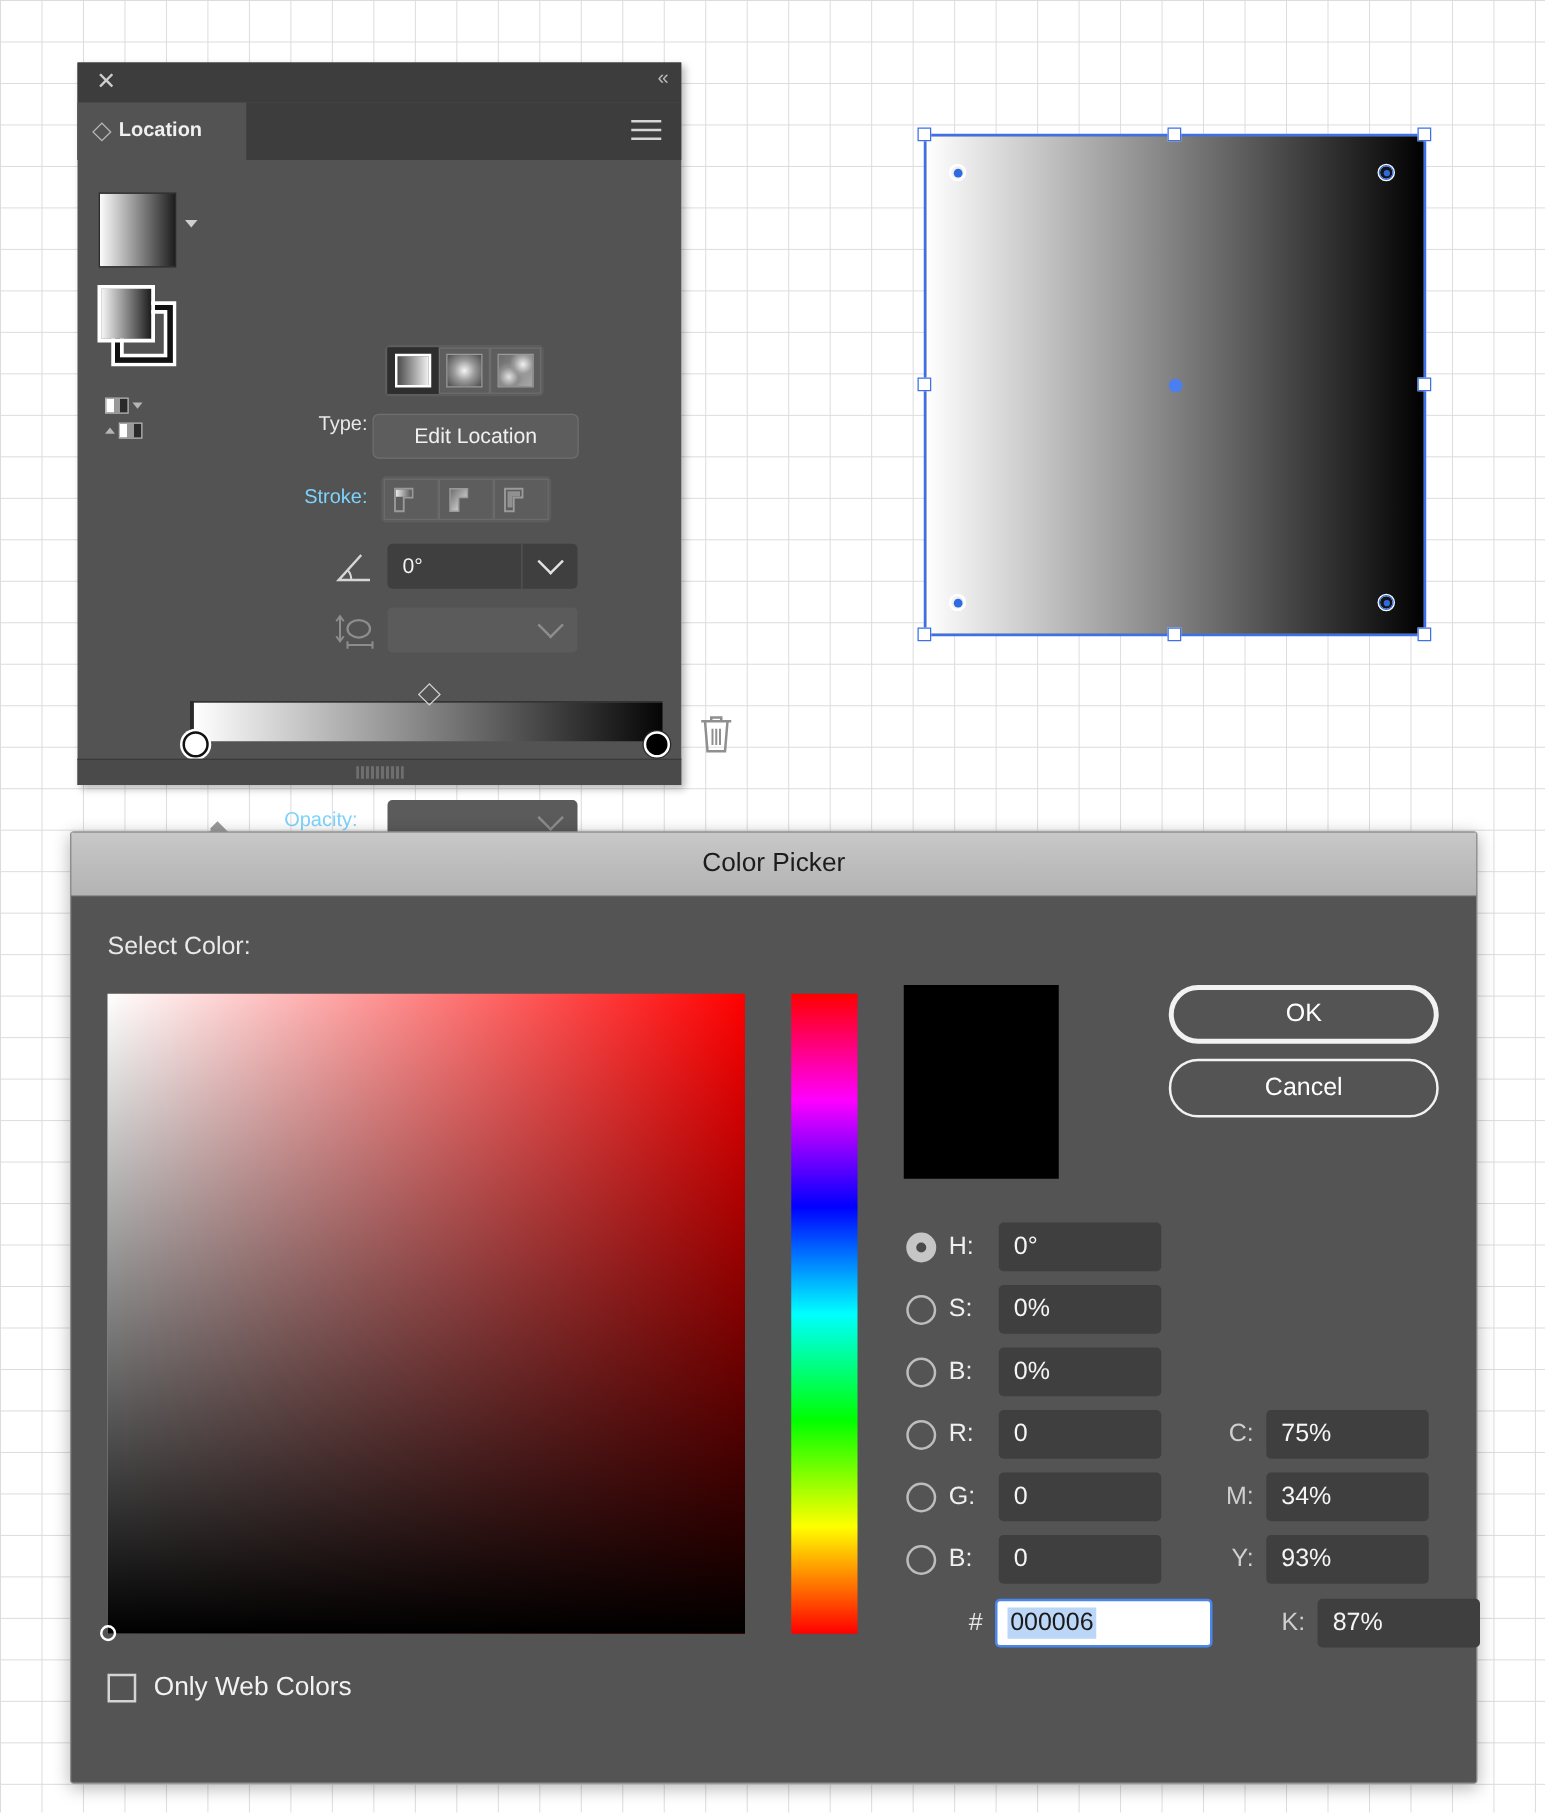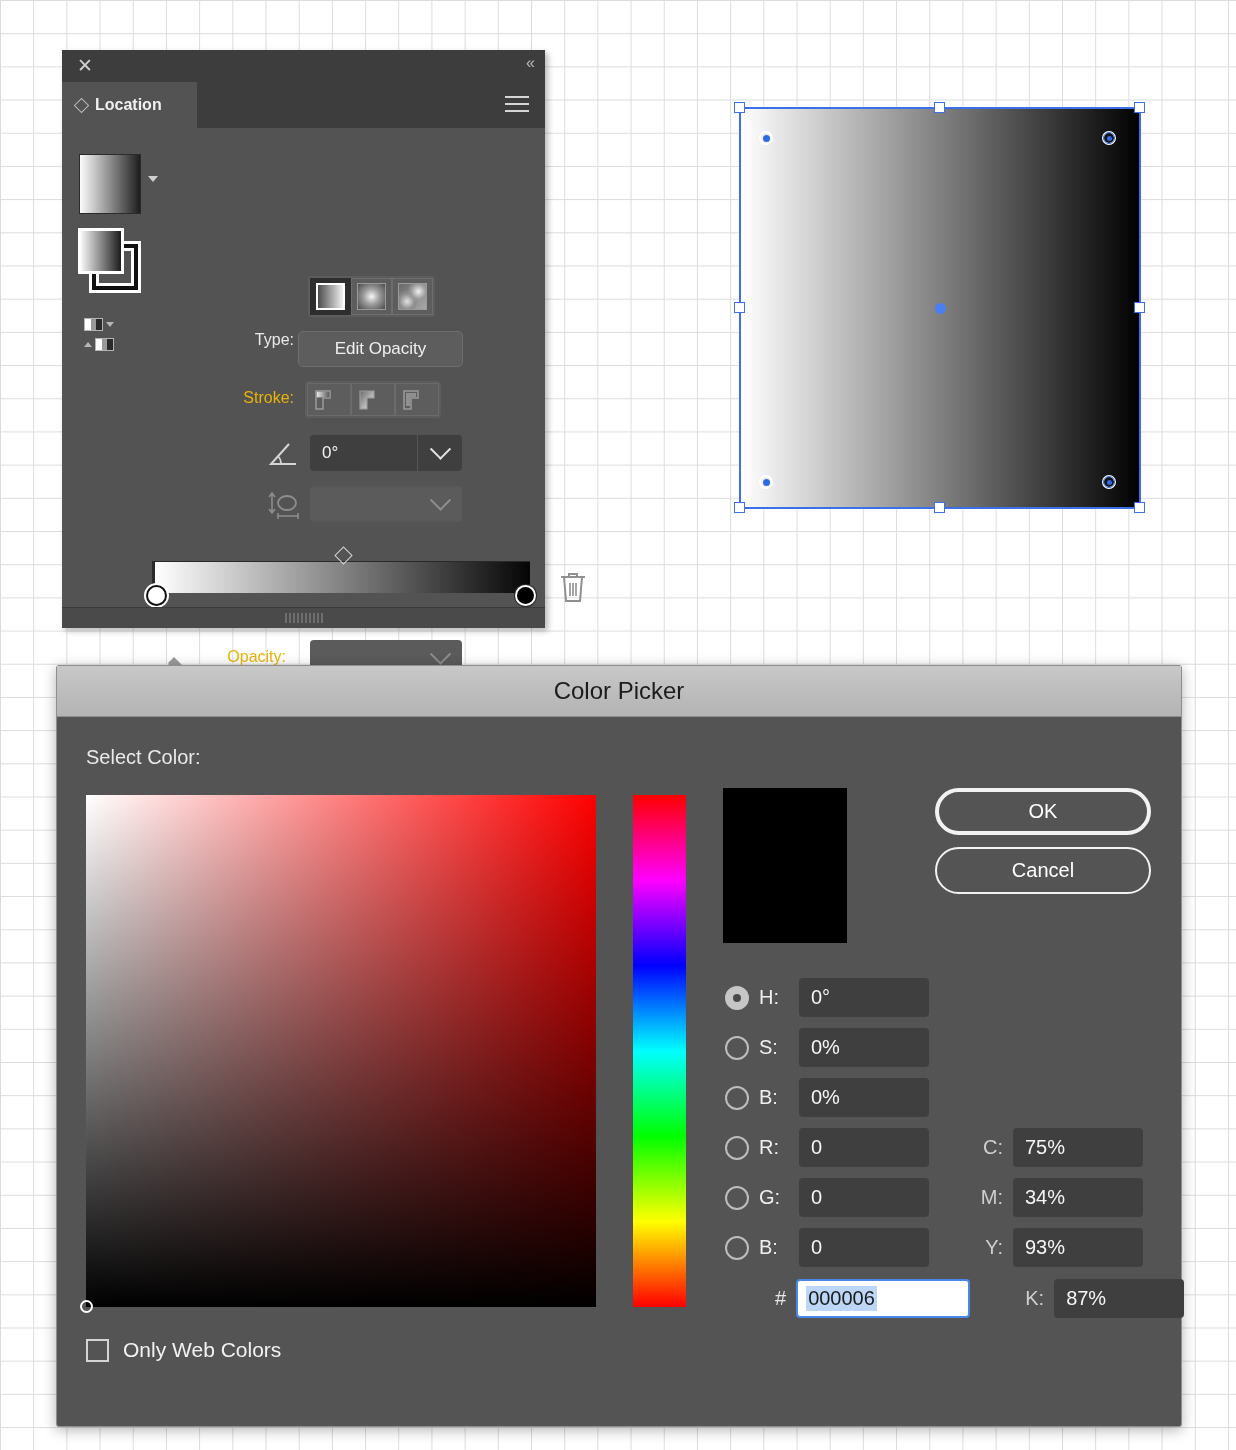--- a/index.html
+++ b/index.html
@@ -106,21 +106,21 @@
   .si-sw{
     width:19px;height:13px;border:1.5px solid #b5b5b5;box-sizing:border-box;
     background:linear-gradient(to right,#ffffff 0 35%,#999 35% 65%,#2a2a2a 65% 100%);
   }
   .si-caret{width:0;height:0;border-left:4px solid transparent;border-right:4px solid transparent;border-top:5px solid #b5b5b5;}
   .si-caret-up{width:0;height:0;border-left:4px solid transparent;border-right:4px solid transparent;border-bottom:5px solid #b5b5b5;}
 
   .eyedropper{position:absolute;left:84px;top:525px;width:42px;height:46px;}
 
   .lbl{position:absolute;font-size:16px;color:#e8e8e8;text-align:right;}
-  .lbl.dim{color:#eab308;}
+  .lbl.dim{color:#7dd3fc;}
 
   .segmented{position:absolute;display:flex;background:#5d5d5d;border-radius:4px;padding:2px;gap:0;}
   .seg{
     width:41px;height:37px;border:1px solid #6d6d6d;box-sizing:border-box;
     display:flex;align-items:center;justify-content:center;cursor:pointer;
   }
   .seg.active{background:#2e2e2e;border-color:#2e2e2e;}
   .seg .inner{width:29px;height:27px;border:2px solid #fff;box-sizing:border-box;}
   .seg .inner.lin{background:linear-gradient(to right,#4c4c4c,#f2f2f2);}
   .seg .inner2{width:29px;height:27px;border:1px solid #9a9a9a;box-sizing:border-box;}
@@ -188,21 +188,21 @@
   
   #color-picker{
     position:absolute;left:56px;top:665px;width:1126px;height:762px;
     background:#545454;border:1px solid #8e8e8e;border-radius:3px;
     box-shadow:0 3px 14px rgba(0,0,0,.3);box-sizing:border-box;
   }
   #cp-titlebar{
     height:50px;background:linear-gradient(to bottom,#c8c8c8,#bcbcbc 55%,#b4b4b4);
     border-bottom:1px solid #8e8e8e;
     display:flex;align-items:center;justify-content:center;
-    font-size:24px;color:#1c1c1c;
+    font-size:21px;color:#1c1c1c;
   }
   #cp-select-label{position:absolute;left:29px;top:80px;font-size:20px;color:#e9e9e9;}
 
   #sb-field{
     position:absolute;left:29px;top:129px;width:510px;height:512px;
     background:
       linear-gradient(to bottom, rgba(0,0,0,0) 0%, rgba(0,0,0,1) 100%),
       linear-gradient(to right, #ffffff 0%, #ff0000 100%);
   }
   #sb-marker{
@@ -336,21 +336,21 @@
           <span class="inner lin"></span>
         </div>
       <div class="seg">
           <span class="inner2 rad"></span>
         </div>
       <div class="seg">
           <span class="inner2 free"></span>
         </div>
     </div>
 
-    <div id="edit-gradient-btn">Edit Opacity</div>
+    <div id="edit-gradient-btn">Edit Location</div>
 
     <div class="lbl dim" style="left:150px;top:261px;width:82px;">Stroke:</div>
     <div class="segstroke">
       <div class="seg">
         <span class="sk">
           <svg viewBox="0 0 30 22" width="30" height="22">
               <path d="M2 2 h14 v7 h-7 v11 h-7 z" fill="none" stroke="#9a9a9a" stroke-width="1.5"></path>
               <rect x="2.8" y="2.8" width="12.4" height="5.6" fill="url(#g1)"></rect>
               <defs>
                 <linearGradient id="g1" x1="0" x2="1">

